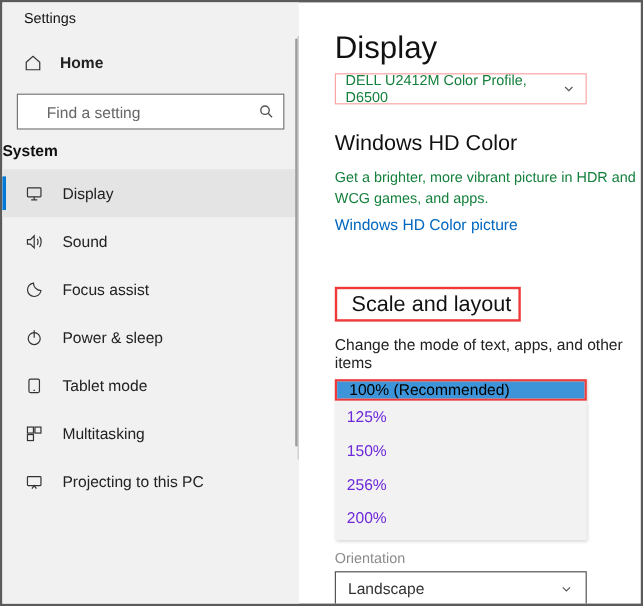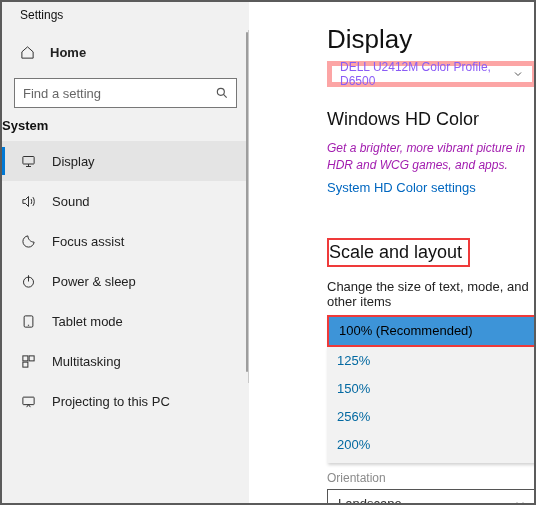--- a/index.html
+++ b/index.html
@@ -1,32 +1,32 @@
 <!DOCTYPE html>
 <html><head>
 <meta charset="utf-8">
 <style>
   * { box-sizing: border-box; margin: 0; padding: 0; font-family: "Segoe UI", Tahoma, sans-serif; }
   html, body { width: 536px; height: 505px; overflow: hidden; background: #fff; }
-  .app { display: flex; width: 536px; height: 505px; position: relative; border: 2px solid #5b5b5b; gap: 48px; }
+  .app { display: flex; width: 536px; height: 505px; position: relative; border: 2px solid #5b5b5b; }
   .sidebar {
     width: 247px; height: 100%; background: #f1f1f1; position: relative;
     padding-top: 6px;
   }
   .header-label { font-size: 12px; padding: 0 0 0 18px; color: #111; }
   .home-row {
     display: flex; align-items: center; height: 36px; padding-left: 18px;
     margin-top: 12px; cursor: default; font-weight: bold;
   }
   .home-row .icon { width: 16px; display: inline-flex; }
   .home-row .label { font-size: 13px; margin-left: 14px; color: #222; }
   .search-wrap { margin: 8px 12px 10px 12px; position: relative; }
   .search {
     width: 100%; height: 30px; border: 1px solid #777; background: #fff;
-    font-size: 13px; padding: 0 30px 0 8px; color: #333;
+    font-size: 13px; padding: 0 30px 0 24px; color: #333;
   }
   .search::placeholder { color: #666; }
   .search-icon {
     position: absolute; right: 8px; top: 50%; transform: translateY(-50%);
     color: #555;
   }
   .group-title {
     font-size: 13px; font-weight: 600; margin: 4px 0 8px 0;
     color: #111;
   }
@@ -49,49 +49,49 @@
   .scroll-thumb {
     position: absolute; right: 1px; top: 30px; width: 2px; height: 340px;
     background: #9d9d9d; border-radius: 1px;
   }
 
   .main {
     flex: 1; padding: 22px 0 0 30px; position: relative; overflow: hidden;
   }
   .page-title { font-size: 26px; font-weight: 400; color: #111; }
   .dropdown {
-    margin-top: 6px; border: 5px solid #fca5a5; height: 26px; width: 210px;
+    margin-top: 6px; border: 1px solid #fca5a5; height: 26px; width: 210px;
     display: flex; align-items: center; padding: 0 8px; font-size: 12px;
-    color: #8b5cf6; position: relative;
+    color: #15803d; position: relative;
   }
   .dropdown .chev { margin-left: auto; color: #444; }
   .section-h2 { font-size: 18px; font-weight: 400; color: #111; margin-top: 22px; }
-  .desc { font-size: 12px; color: #a21caf; margin-top: 10px; line-height: 1.4; max-width: 255px; font-style: italic; }
+  .desc { font-size: 12px; color: #15803d; margin-top: 10px; line-height: 1.4; max-width: 255px; }
   .link { font-size: 13px; color: #0067c0; margin-top: 6px; display: inline-block; cursor: default; }
-  .boxed { border: 2px solid #ef3a3a; padding: 2px 6px 2px 0; display: inline-block; }
+  .boxed { border: 2px solid #ef3a3a; padding: 2px 6px 2px 12px; display: inline-block; }
   .scale-title { margin-top: 20px; }
   .subtitle { font-size: 13px; color: #222; margin-top: 12px; }
 
   .dropdown-open {
     margin-top: 6px; width: 210px; background: #f2f2f2;
     box-shadow: 1px 1px 2px rgba(0,0,0,0.15); border: 2px solid #ef3a3a;
   }
   .dropdown-open .opt {
-    height: 28px; display: flex; align-items: center; padding: 6px 10px;
+    height: 14px; display: flex; align-items: center; padding: 6px 10px;
     font-size: 13px; color: #222; cursor: default; background: #f2f2f2;
   }
   .dropdown-open .opt.sel { background: #3d94d8; color: #000; }
 
   .options-rest {
     width: 210px; background: #f2f2f2; box-shadow: 1px 2px 3px rgba(0,0,0,0.18);
     padding-bottom: 4px;
   }
   .options-rest .opt {
     height: 28px; display: flex; align-items: center; padding: 0 10px;
-    font-size: 13px; color: #0369a1; cursor: default;
+    font-size: 13px; color: #6d28d9; cursor: default;
   }
 
   .muted-label { font-size: 12px; color: #8b8b8b; margin-top: 8px; }
   .dropdown2 {
     margin-top: 4px; border: 1px solid #555; height: 30px; width: 210px;
     display: flex; align-items: center; padding: 0 10px; font-size: 13px;
     color: #333; position: relative;
   }
   .dropdown2 .chev { margin-left: auto; color: #444; }
 
@@ -205,26 +205,26 @@
       <span>DELL U2412M Color Profile, D6500</span>
       <span class="chev">
         <svg width="12" height="12" viewBox="0 0 24 24" fill="none" stroke="#555" stroke-width="2">
             <polyline points="6 9 12 15 18 9"></polyline>
           </svg>
       </span>
     </div>
 
     <div class="section-h2">Windows HD Color</div>
     <div class="desc">Get a brighter, more vibrant picture in HDR and WCG games, and apps.</div>
-    <span class="link">System HD Color settings</span>
+    <span class="link">Windows HD Color picture</span>
 
     <div class="scale-title">
       <span class="section-h2 boxed">Scale and layout</span>
     </div>
-    <div class="subtitle">Change the size of text, mode, and other items</div>
+    <div class="subtitle">Change the mode of text, apps, and other items</div>
 
     <div class="dropdown-open">
       <div class="opt sel">100% (Recommended)</div>
     </div>
     <div class="options-rest">
       <div class="opt">125%</div>
       <div class="opt">150%</div>
       <div class="opt">256%</div>
       <div class="opt">200%</div>
     </div>

